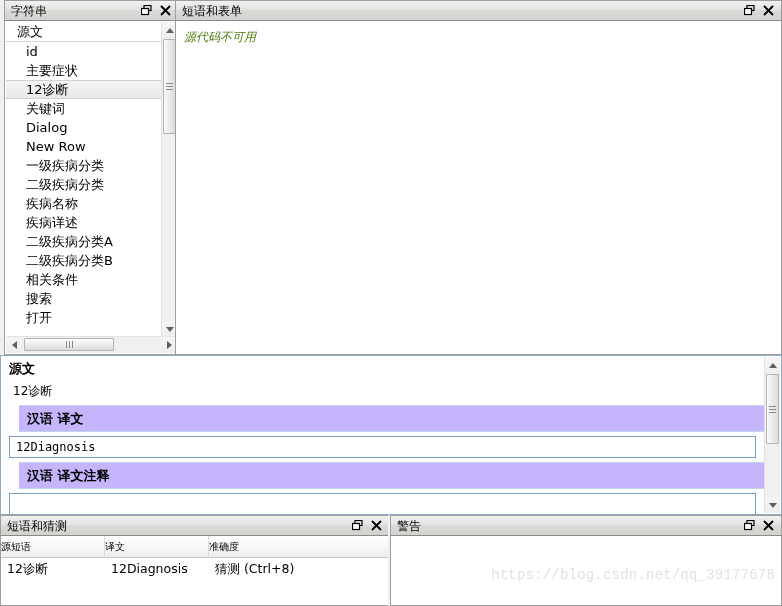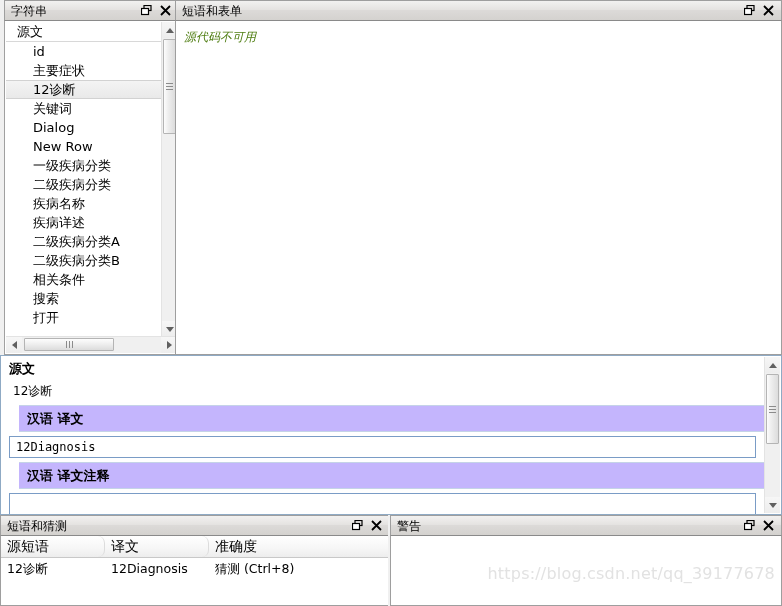--- a/index.html
+++ b/index.html
@@ -76,21 +76,21 @@
 
   .list-area {
     position: absolute;
     left: 1px; top: 1px; right: 16px; bottom: 17px;
     background: #ffffff;
     overflow: hidden;
   }
   .list-row {
     height: 19px;
     line-height: 19px;
-    padding-left: 27px;
+    padding-left: 20px;
     font-size: 13px;
     white-space: nowrap;
     color: #000;
     box-sizing: border-box;
   }
   .list-row.header-row {
     padding-left: 11px;
     border-bottom: 1px solid #d8d8d8;
     height: 20px;
     line-height: 19px;
@@ -240,51 +240,50 @@
   #warnings-panel { left: 390px; top: 515px; width: 392px; height: 91px; }
 
   .grid-head {
     display: flex;
     height: 22px;
     background: linear-gradient(to bottom,#ffffff 0%,#f6f6f6 60%,#ededed 100%);
     border-bottom: 1px solid #c8c8c8;
     box-sizing: border-box;
   }
   .grid-head div {
-    font-size: 14px;
+    font-size: 10px;
     line-height: 21px;
-    padding-left: 6px;
     border-right: 1px solid #dcdcdc;
     box-sizing: border-box;
     white-space: nowrap;
     overflow: hidden;
-    border-radius: 7px;
   }
   .grid-row { display: flex; height: 22px; }
   .grid-row div {
     font-size: 12.5px;
     line-height: 22px;
     padding-left: 6px;
     box-sizing: border-box;
     white-space: nowrap;
     overflow: hidden;
   }
   .col1 { width: 104px; }
   .col2 { width: 104px; }
   .col3 { width: 180px; border-right: none !important; }
 
   .watermark {
     position: absolute;
     right: 6px;
     bottom: 22px;
-    font-size: 16px;
+    font-size: 14px;
     color: #e2e2e2;
     letter-spacing: 0.2px;
     white-space: nowrap;
     pointer-events: none;
+    font-family: Liberation Mono, monospace;
   }
   .vsplit-gap {
     position: absolute;
     left: 388px; top: 515px; width: 4px; height: 91px;
     background: #f0f0f0;
   }
 </style>
 </head>
 <body>
 

